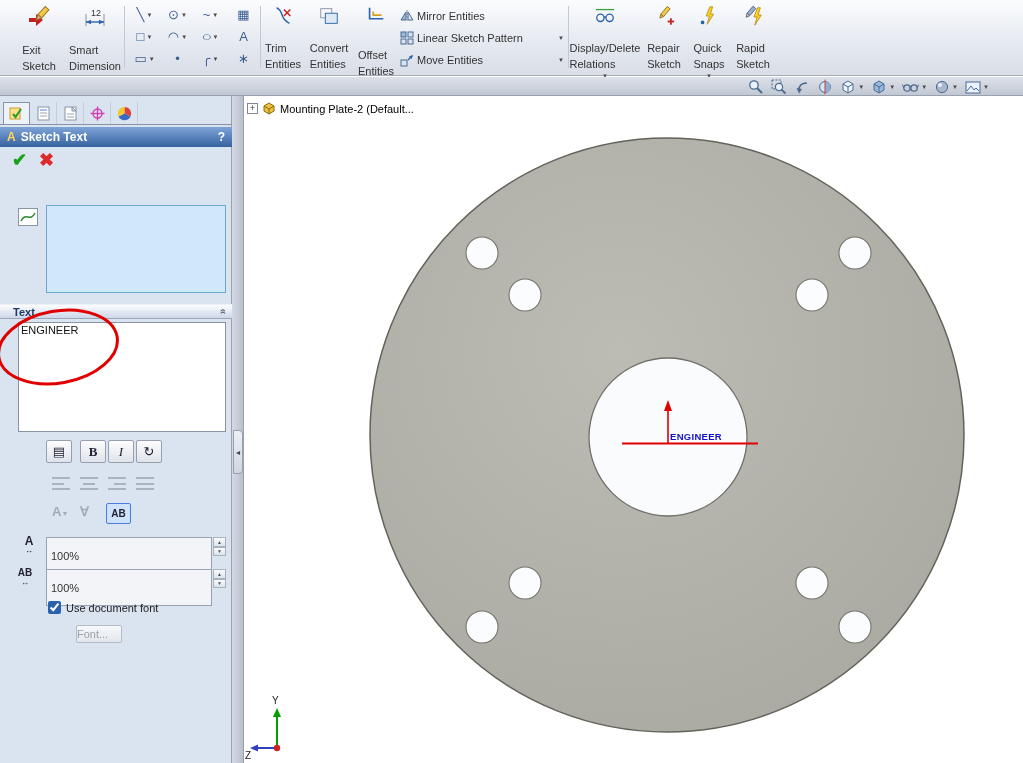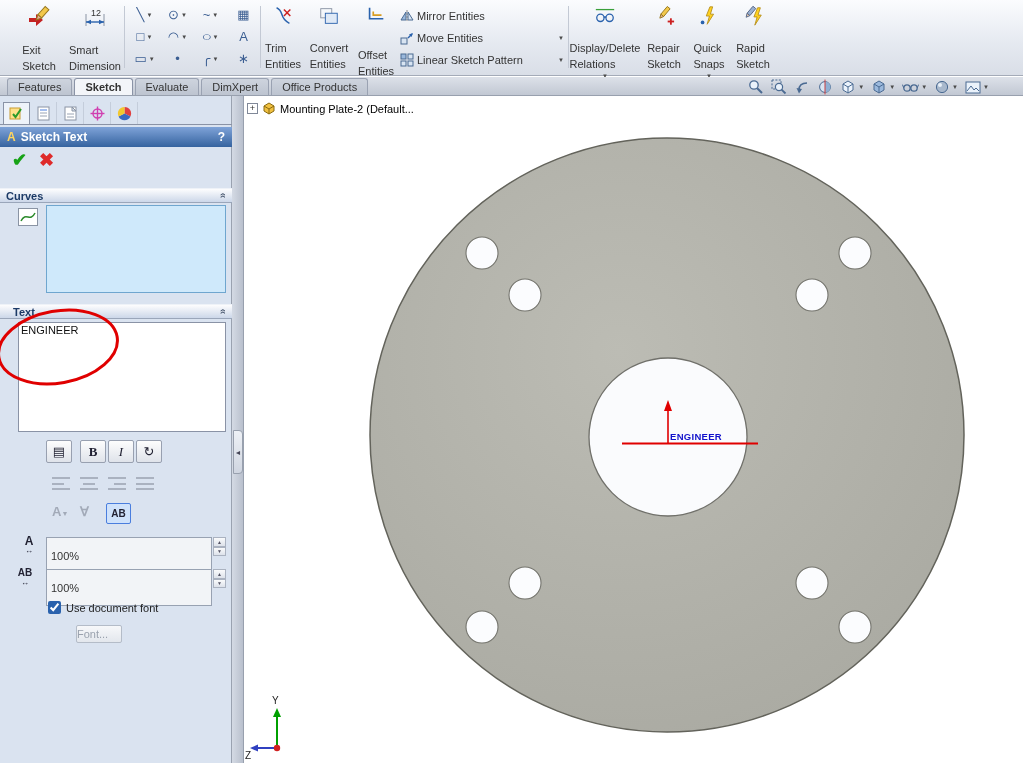--- a/index.html
+++ b/index.html
@@ -204,35 +204,35 @@
       <div class="mrow">
         <svg width="14" height="14" viewBox="0 0 14 14">
           <polygon points="1,11 6,3 6,11" fill="#9ab8dc" stroke="#4a6a92"></polygon>
           <line x1="7" y1="1" x2="7" y2="13" stroke="#888" stroke-dasharray="2 1"></line>
           <polygon points="13,11 8,3 8,11" fill="#d8e4f2" stroke="#4a6a92"></polygon>
         </svg>
         <span>Mirror Entities</span>
       </div>
       <div class="mrow">
         <svg width="14" height="14" viewBox="0 0 14 14">
-          <rect x="1" y="7" width="6" height="6" fill="#d8e4f2" stroke="#4a6a92"></rect>
-          <path d="M8 7 L12 3" stroke="#2a62ad" stroke-width="1.4" fill="none"></path>
-          <polygon points="13,2 9,3.5 11.5,6" fill="#2a62ad"></polygon>
-        </svg>
-        <span>Move Entities</span>
-        <span class="car">▼</span>
-      </div>
-      <div class="mrow">
-        <svg width="14" height="14" viewBox="0 0 14 14">
           <rect x="1" y="1" width="5" height="5" fill="#9ab8dc" stroke="#4a6a92"></rect>
           <rect x="8" y="1" width="5" height="5" fill="#d8e4f2" stroke="#4a6a92"></rect>
           <rect x="1" y="8" width="5" height="5" fill="#d8e4f2" stroke="#4a6a92"></rect>
           <rect x="8" y="8" width="5" height="5" fill="#d8e4f2" stroke="#4a6a92"></rect>
         </svg>
         <span>Linear Sketch Pattern</span>
+        <span class="car">▼</span>
+      </div>
+      <div class="mrow">
+        <svg width="14" height="14" viewBox="0 0 14 14">
+          <rect x="1" y="7" width="6" height="6" fill="#d8e4f2" stroke="#4a6a92"></rect>
+          <path d="M8 7 L12 3" stroke="#2a62ad" stroke-width="1.4" fill="none"></path>
+          <polygon points="13,2 9,3.5 11.5,6" fill="#2a62ad"></polygon>
+        </svg>
+        <span>Move Entities</span>
         <span class="car">▼</span>
       </div>
     </div>
 
     <div class="sep" style="left:568px;"></div>
 
     <div class="big" style="left:572px;width:66px;">
       <svg width="22" height="22" viewBox="0 0 24 24">
         <line x1="2" y1="5" x2="22" y2="5" stroke="#3aa03a" stroke-width="1.4"></line>
         <circle cx="7" cy="14" r="4" fill="none" stroke="#2a62ad" stroke-width="1.4"></circle>
@@ -274,23 +274,20 @@
         <polygon points="7,11 11,11 9,15" fill="#e8c8a8" stroke="#5a6a8a"></polygon>
           </g>
         <polygon points="17,3 13,13 16.5,13 14,22 21,11 17.5,11 20,3" fill="#ffd21f" stroke="#b8901f"></polygon>
       </svg>
       <div class="lbl">Rapid
 Sketch</div>
     </div>
   </div>
 
   <div id="tabbar">
-    <div id="tabs-left">
-      <span class="tab">Features</span><span class="tab active">Sketch</span><span class="tab">Evaluate</span><span class="tab">DimXpert</span><span class="tab">Office Products</span>
-    </div>
 
     <div id="headsup">
       <div class="hbtn">
         <svg width="16" height="16" viewBox="0 0 16 16">
           <circle cx="6" cy="6" r="4.2" fill="#eaf2fb" stroke="#4a6a92" stroke-width="1.3"></circle>
           <line x1="9.2" y1="9.2" x2="14" y2="14" stroke="#4a6a92" stroke-width="2"></line>
         </svg>
       </div>
       <div class="hbtn">
         <svg width="16" height="16" viewBox="0 0 16 16">
@@ -398,24 +395,20 @@
       <span class="pmicon">A</span>
       <span>Sketch Text</span>
       <span id="pmhelp">?</span>
     </div>
 
     <div id="okrow">
       <span id="ok">✔</span>
       <span id="cancel">✖</span>
     </div>
 
-    <div class="sect" style="top:92px;">
-      <span>Curves</span>
-      <span class="chev">»</span>
-    </div>
 
     <svg id="curvicon" width="20" height="19" viewBox="0 0 20 19">
       <rect x="0.5" y="0.5" width="19" height="17" fill="#fff" stroke="#8a94a4"></rect>
       <path d="M3 13 C8 3 12 15 17 5" fill="none" stroke="#2a8a2a" stroke-width="1.5"></path>
     </svg>
     <div id="selbox"></div>
 
     <div class="sect" style="top:208px;padding-left:13px;">
       <span>Text</span>
       <span class="chev">»</span>

